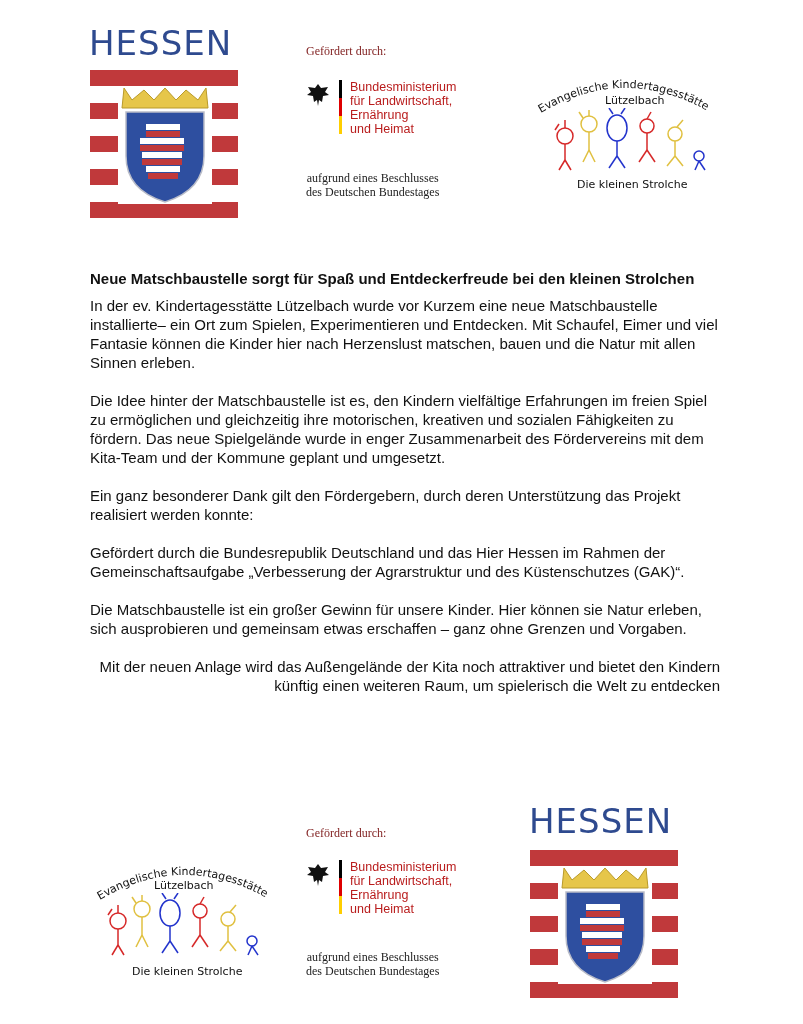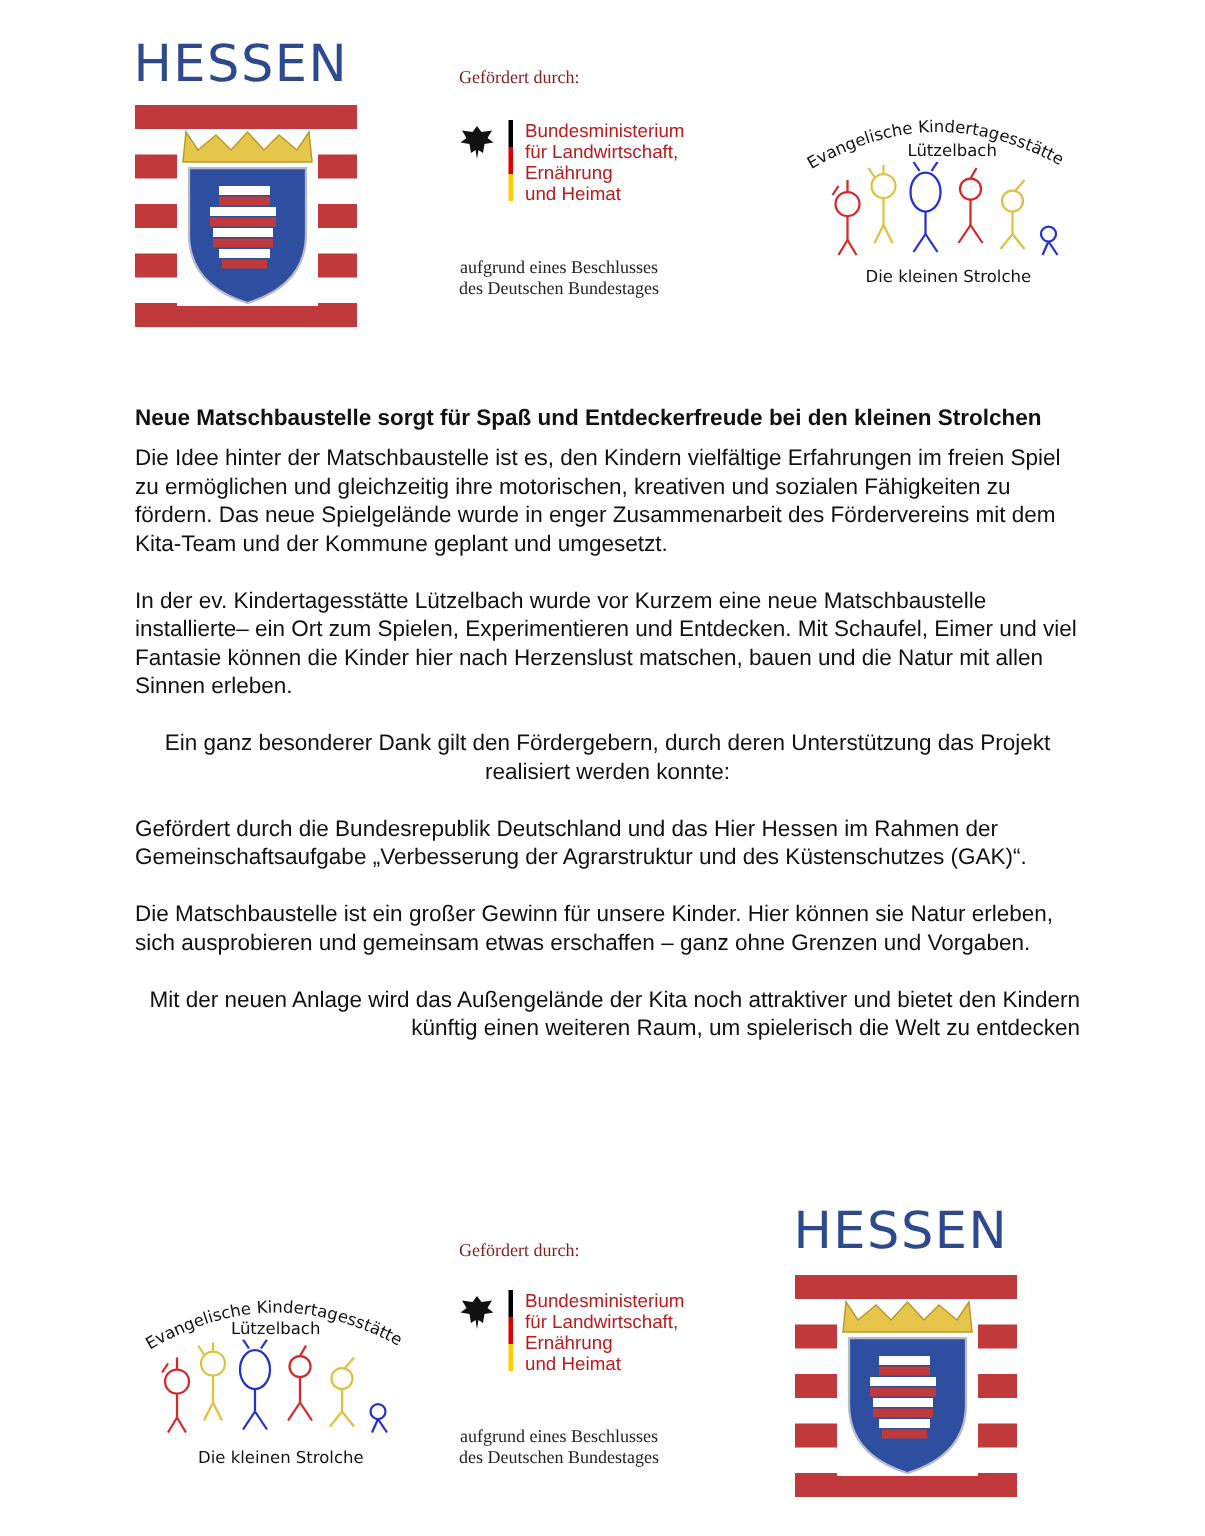--- a/index.html
+++ b/index.html
@@ -125,23 +125,23 @@
           <line x1="150" y1="53" x2="156" y2="62"></line>
         </g>
     </g>
   </svg>
   <div class="kita-text abs" style="left:44px; top:110px; font-size:11px;">Die kleinen Strolche</div>
 </div>
 
 <div class="abs headline" style="left:90px; top:240px;">Neue Matschbaustelle sorgt für Spaß und Entdeckerfreude bei den kleinen Strolchen</div>
 
 <div class="abs" style="left:90px; top:296px;">
+  <p class="para" style="margin:0 0 19px 0;">In der ev. Kindertagesstätte Lützelbach wurde vor Kurzem eine neue Matschbaustelle installierte– ein Ort zum Spielen, Experimentieren und Entdecken. Mit Schaufel, Eimer und viel Fantasie können die Kinder hier nach Herzenslust matschen, bauen und die Natur mit allen Sinnen erleben.</p>
   <p class="para" style="margin:0 0 19px 0;">Die Idee hinter der Matschbaustelle ist es, den Kindern vielfältige Erfahrungen im freien Spiel zu ermöglichen und gleichzeitig ihre motorischen, kreativen und sozialen Fähigkeiten zu fördern. Das neue Spielgelände wurde in enger Zusammenarbeit des Fördervereins mit dem Kita-Team und der Kommune geplant und umgesetzt.</p>
-  <p class="para" style="margin:0 0 19px 0;">In der ev. Kindertagesstätte Lützelbach wurde vor Kurzem eine neue Matschbaustelle installierte– ein Ort zum Spielen, Experimentieren und Entdecken. Mit Schaufel, Eimer und viel Fantasie können die Kinder hier nach Herzenslust matschen, bauen und die Natur mit allen Sinnen erleben.</p>
-  <p class="para" style="margin:0 0 19px 0;text-align:center;">Ein ganz besonderer Dank gilt den Fördergebern, durch deren Unterstützung das Projekt realisiert werden konnte:</p>
+  <p class="para" style="margin:0 0 19px 0;">Ein ganz besonderer Dank gilt den Fördergebern, durch deren Unterstützung das Projekt realisiert werden konnte:</p>
   <p class="para" style="margin:0 0 19px 0;">Gefördert durch die Bundesrepublik Deutschland und das Hier Hessen im Rahmen der Gemeinschaftsaufgabe „Verbesserung der Agrarstruktur und des Küstenschutzes (GAK)“.</p>
   <p class="para" style="margin:0 0 19px 0;">Die Matschbaustelle ist ein großer Gewinn für unsere Kinder. Hier können sie Natur erleben, sich ausprobieren und gemeinsam etwas erschaffen – ganz ohne Grenzen und Vorgaben.</p>
   <p class="para" style="margin:0;text-align:right;">Mit der neuen Anlage wird das Außengelände der Kita noch attraktiver und bietet den Kindern künftig einen weiteren Raum, um spielerisch die Welt zu entdecken</p>
 </div>
 
 <div class="abs" style="left:92px; top:855px; width:185px; height:130px;">
   <svg class="abs" style="left:0; top:0;" width="185" height="50" viewBox="0 0 185 50">
     <defs>
         <path id="arcBottom" d="M6 46 Q92 -6 180 46"></path>
       </defs>

